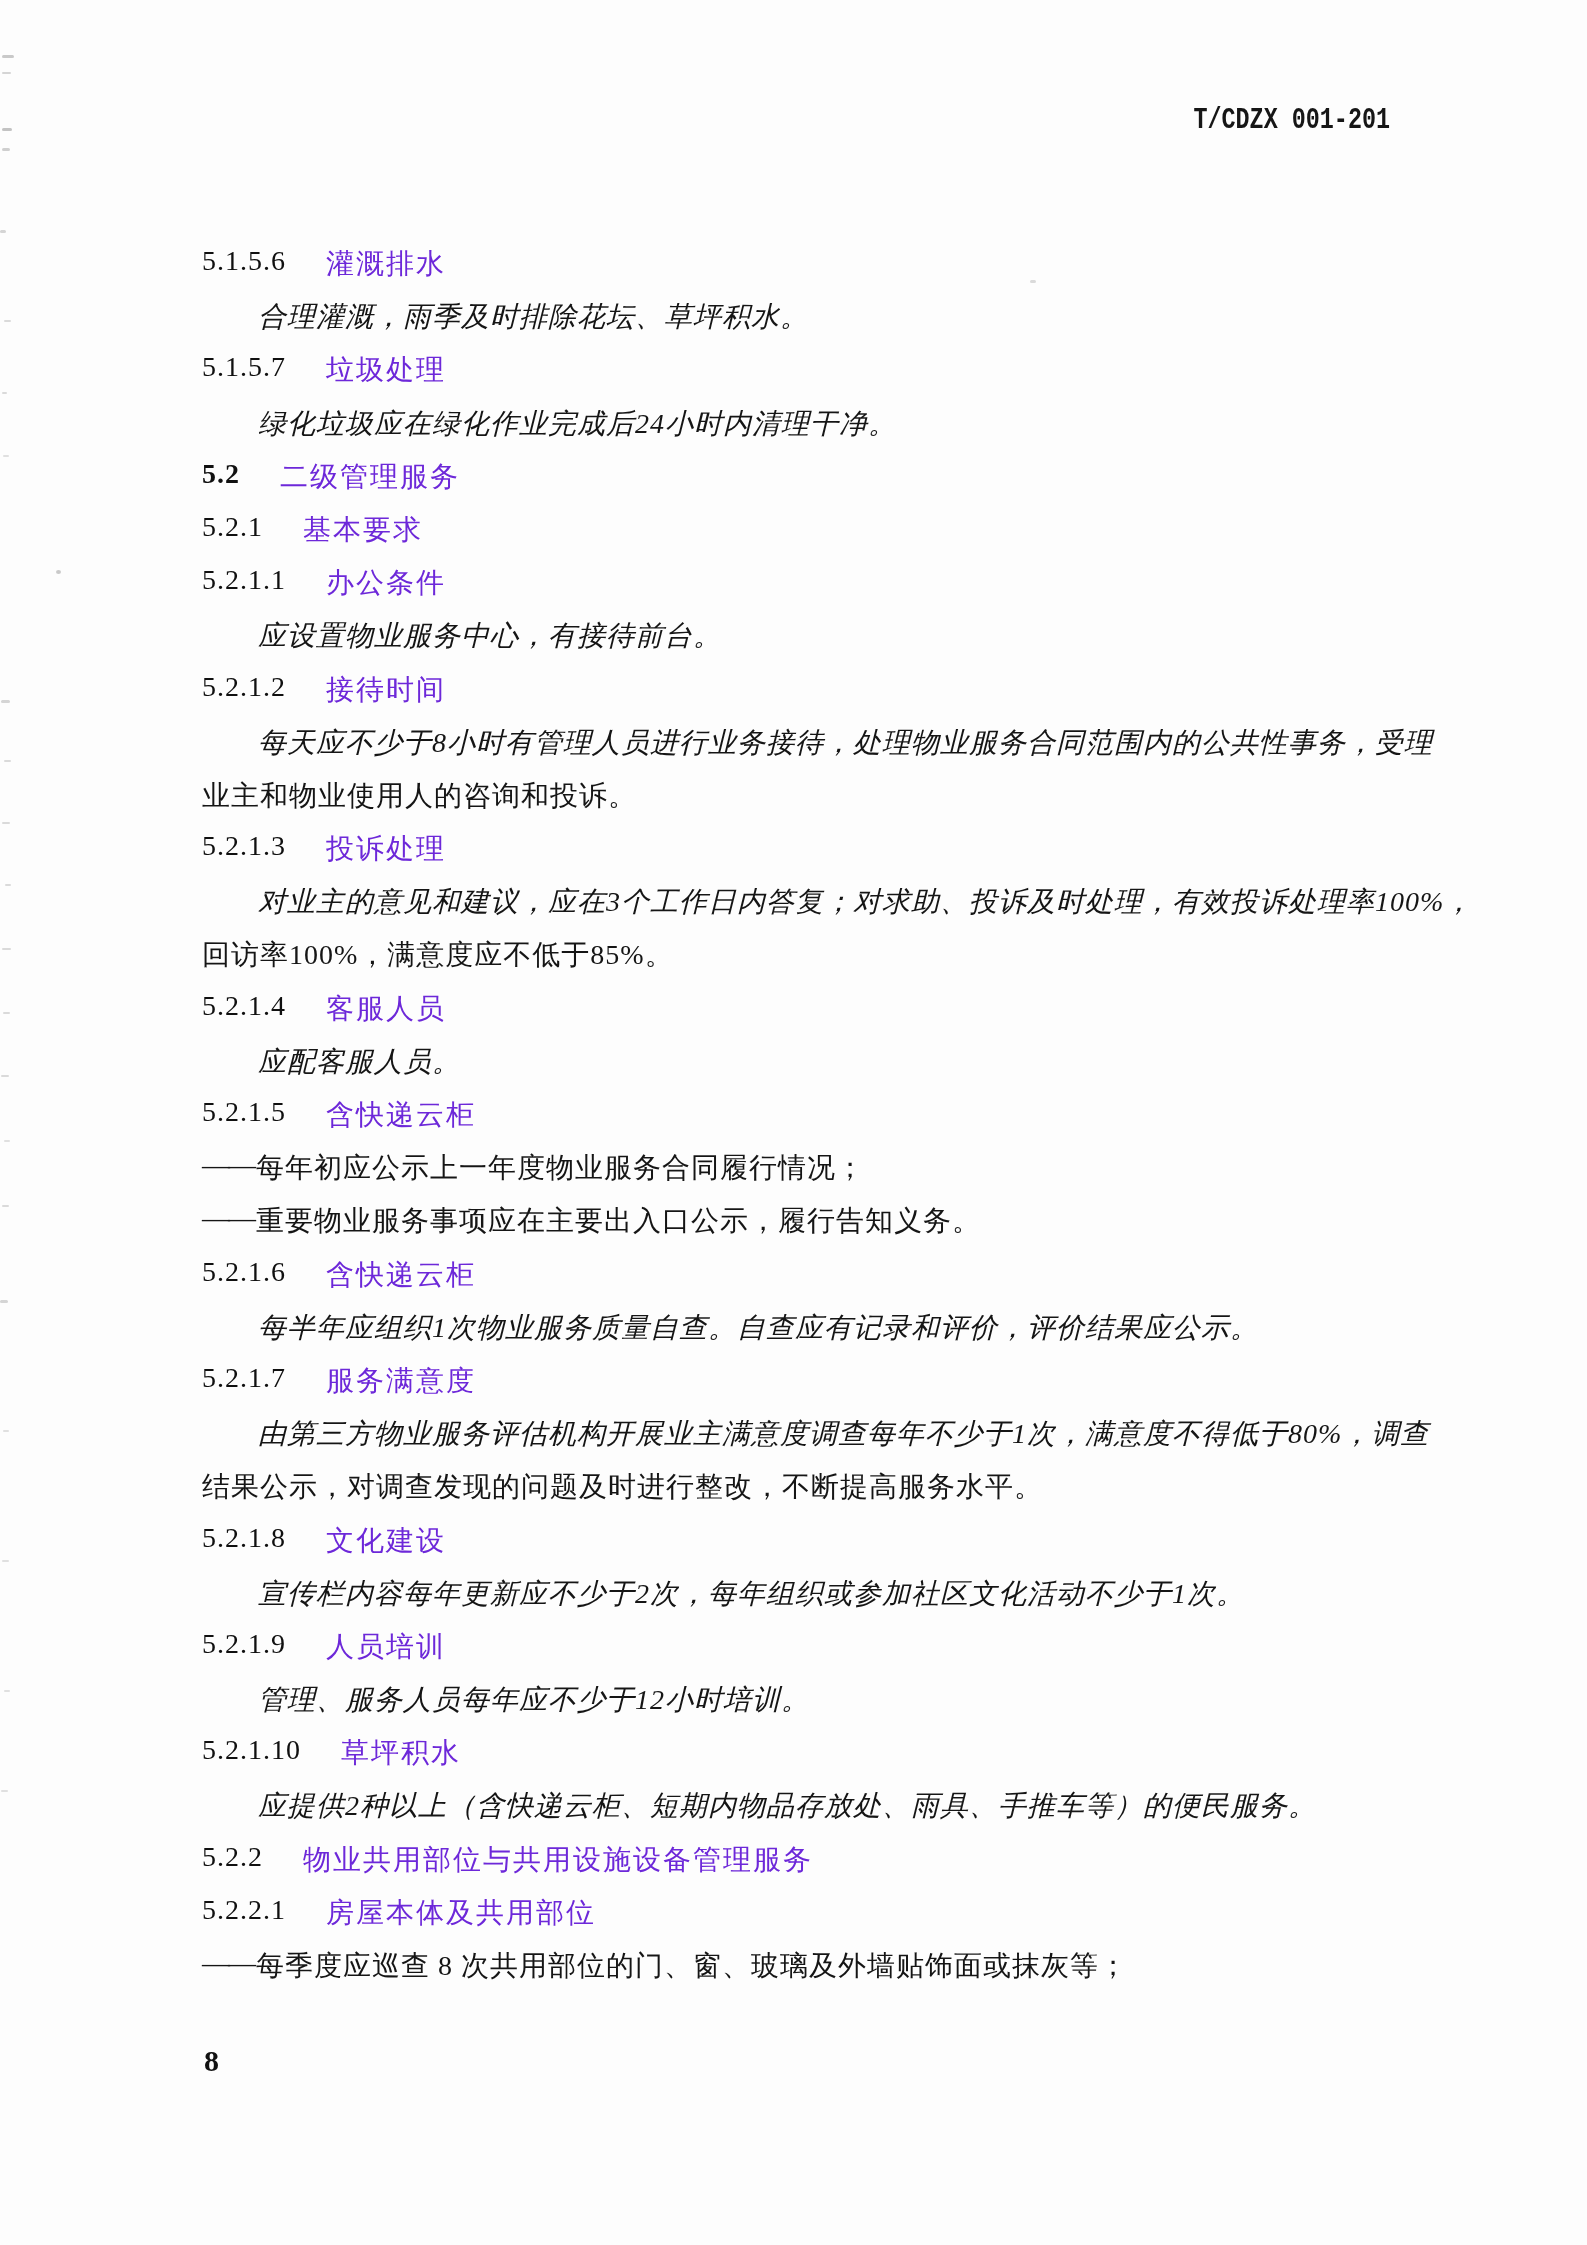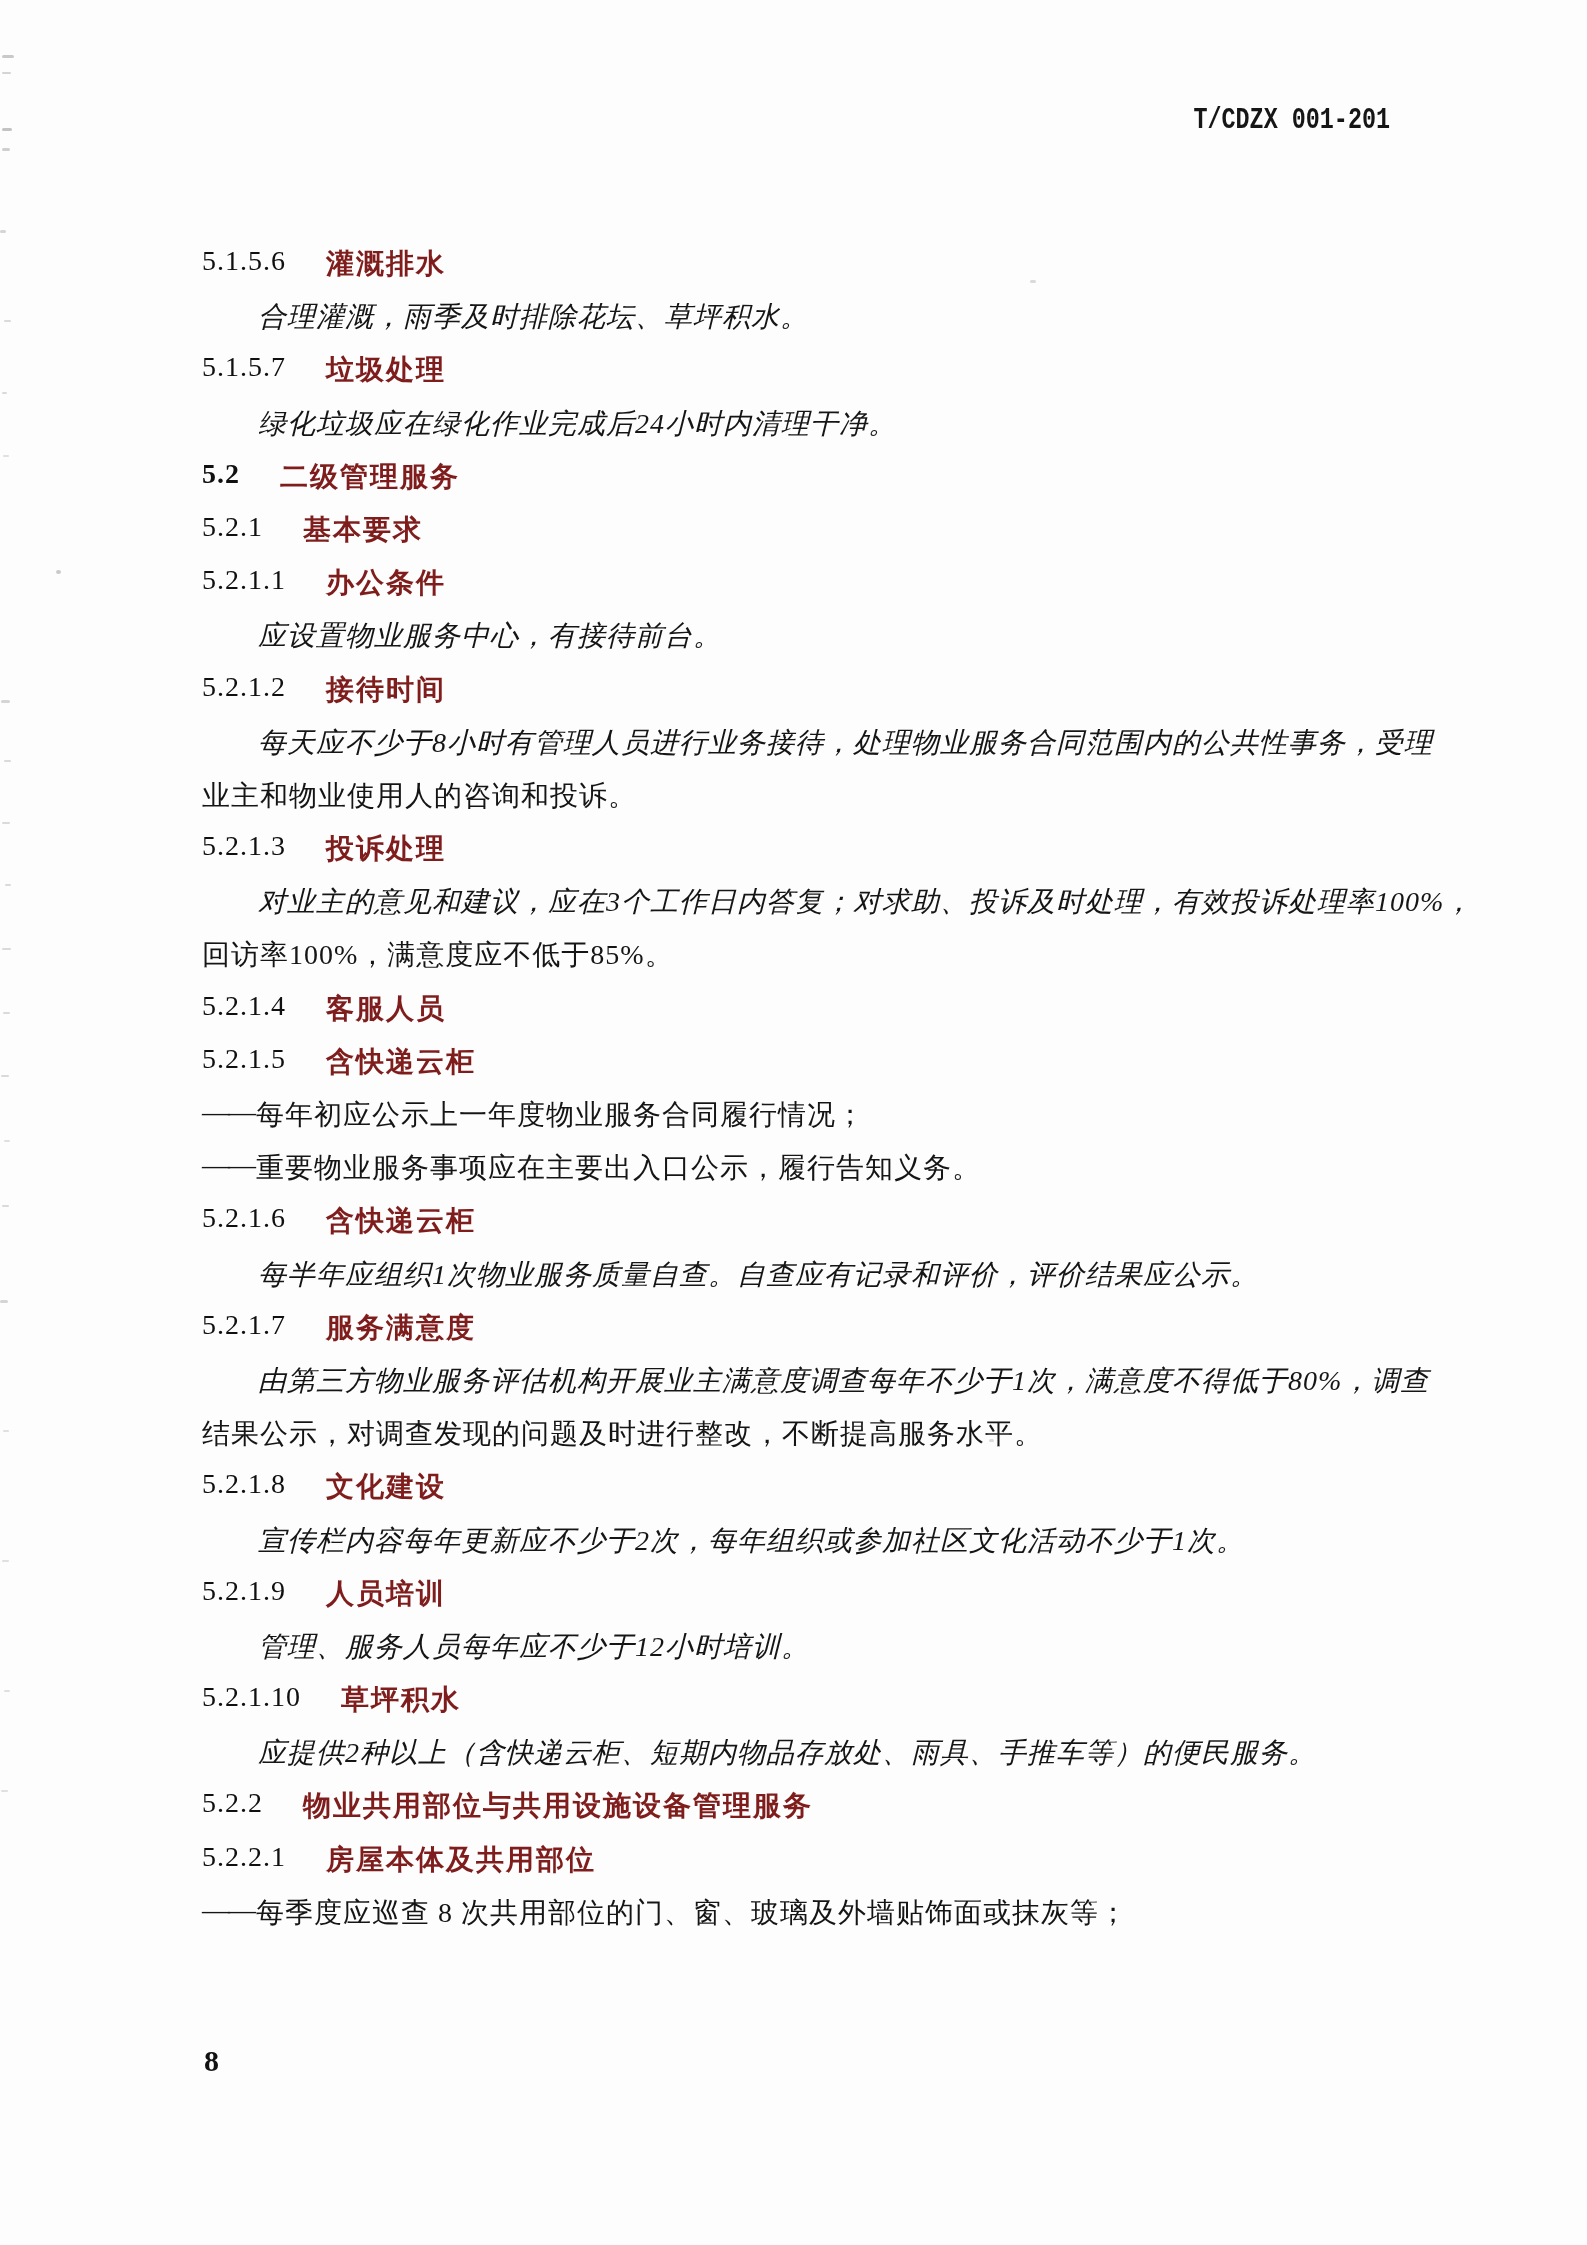--- a/index.html
+++ b/index.html
@@ -37,24 +37,24 @@
   }
   .line .num {
     font-family:"Liberation Serif","DejaVu Serif",serif;
     font-weight:400;
     letter-spacing:1px;
     color:#101010;
   }
   .line.h2 .num { font-weight:700; }
   .line .htxt {
     font-family:"Liberation Sans","DejaVu Sans",sans-serif;
-    font-weight:700;
+    font-weight:400;
     letter-spacing:2px;
     margin-left:40px;
-    color:#7f1d1d;
+    color:#6d28d9;
   }
   .line.body span {
     font-family:"Liberation Serif","DejaVu Serif",serif;
     letter-spacing:1px;
     color:#151515;
   }
   .line.indent { padding-left:56px;font-style:italic; }
   .line.dash .dash-prefix {
     font-family:"Liberation Serif","DejaVu Serif",serif;
     letter-spacing:-2px;
@@ -130,20 +130,23 @@
       </div>
       <div class="line body indent">
         <span>对业主的意见和建议，应在3个工作日内答复；对求助、投诉及时处理，有效投诉处理率100%，</span>
       </div>
       <div class="line body">
         <span>回访率100%，满意度应不低于85%。</span>
       </div>
       <div class="line heading">
         <span class="num">5.2.1.4</span>
         <span class="htxt">客服人员</span>
+      </div>
+      <div class="line body indent">
+        <span>应配客服人员。</span>
       </div>
       <div class="line heading">
         <span class="num">5.2.1.5</span>
         <span class="htxt">含快递云柜</span>
       </div>
       <div class="line body dash">
         <span class="dash-prefix">——</span>
         <span>每年初应公示上一年度物业服务合同履行情况；</span>
       </div>
       <div class="line body dash">

